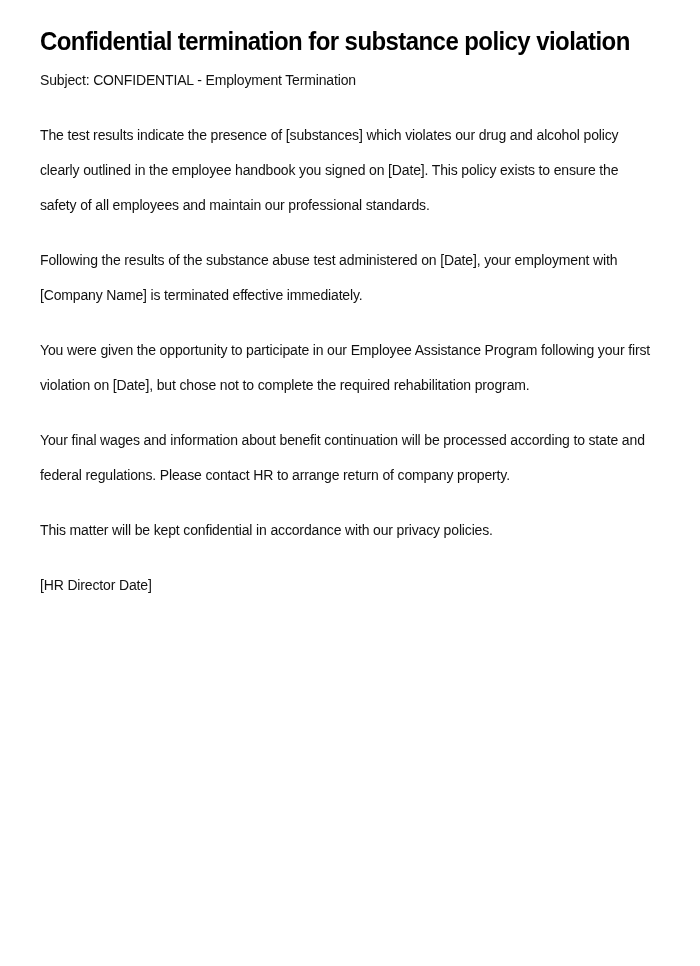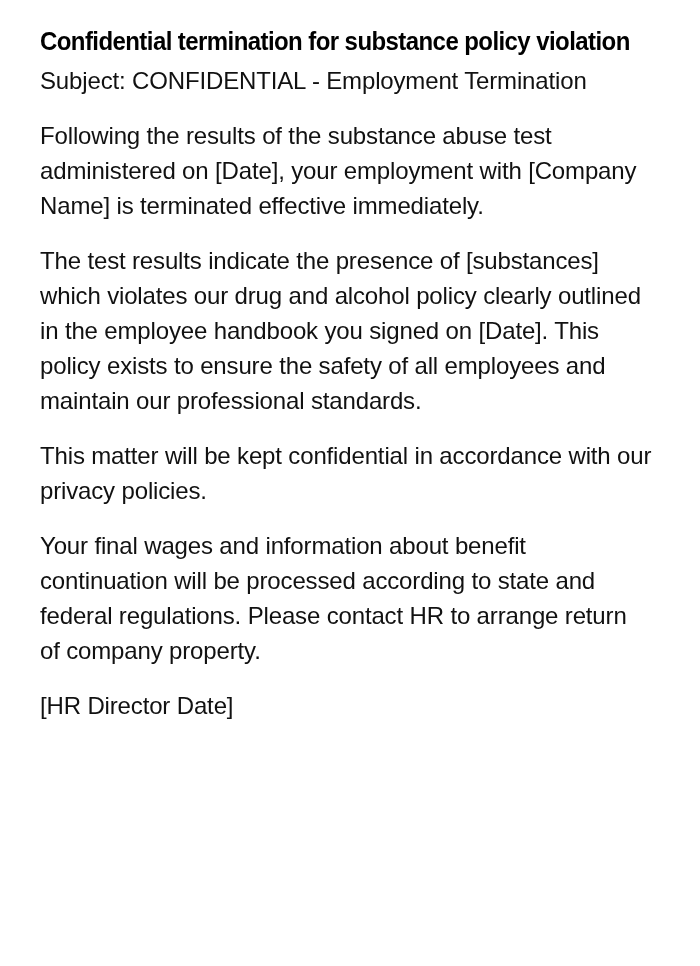--- a/index.html
+++ b/index.html
@@ -25,35 +25,36 @@
       font-weight: bold;
       line-height: 43px;
       letter-spacing: -0.6px;
       color: #000000;
       transform: scaleX(0.96);
       transform-origin: left top;
       width: 620px;
     }
     .para {
       margin: 16px 0 20px 0;
-      font-size: 24px;
+      font-size: 14px;
       line-height: 35px;
       letter-spacing: -0.15px;
       color: #111111;
       width: 612px;
     }
     .subject {
       margin-top: 0;
       margin-bottom: 20px;
     }
   </style>
 </head>
 <body>
 
 <div class="doc">
   <h1 class="title">Confidential termination for substance policy violation</h1>
   <p class="para subject">Subject: CONFIDENTIAL - Employment Termination</p>
+  <p class="para">The test results indicate the presence of [substances] which violates our drug and alcohol policy clearly outlined in the employee handbook you signed on [Date]. This policy exists to ensure the safety of all employees and maintain our professional standards.</p>
   <p class="para">Following the results of the substance abuse test administered on [Date], your employment with [Company Name] is terminated effective immediately.</p>
-  <p class="para">The test results indicate the presence of [substances] which violates our drug and alcohol policy clearly outlined in the employee handbook you signed on [Date]. This policy exists to ensure the safety of all employees and maintain our professional standards.</p>
+  <p class="para">You were given the opportunity to participate in our Employee Assistance Program following your first violation on [Date], but chose not to complete the required rehabilitation program.</p>
+  <p class="para">Your final wages and information about benefit continuation will be processed according to state and federal regulations. Please contact HR to arrange return of company property.</p>
   <p class="para">This matter will be kept confidential in accordance with our privacy policies.</p>
-  <p class="para">Your final wages and information about benefit continuation will be processed according to state and federal regulations. Please contact HR to arrange return of company property.</p>
   <p class="para">[HR Director Date]</p>
 </div>
 
 </body></html>

